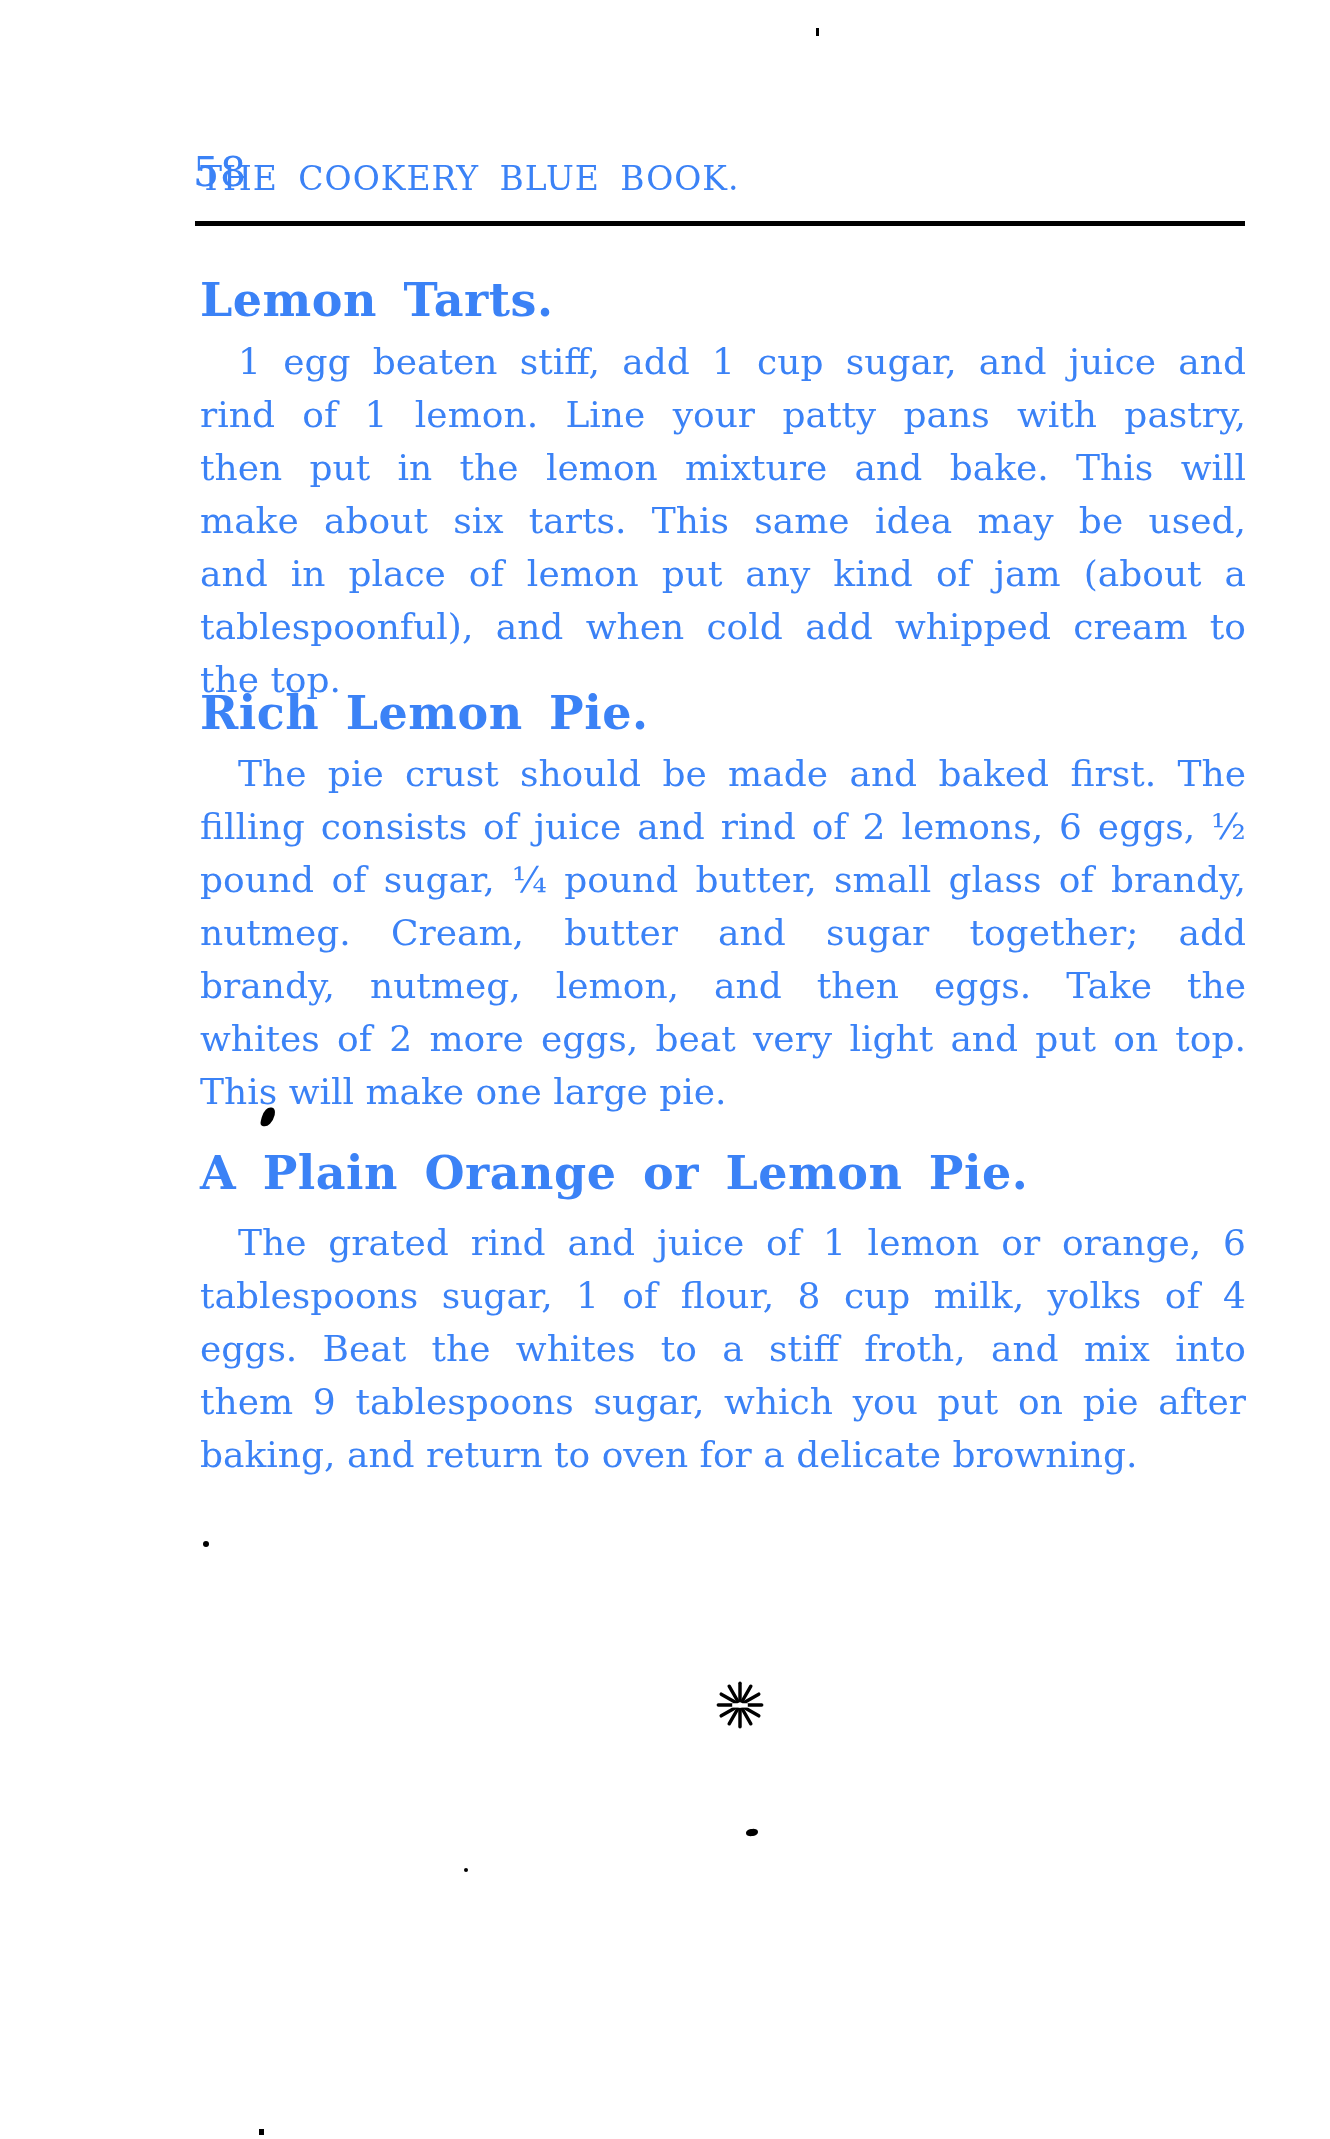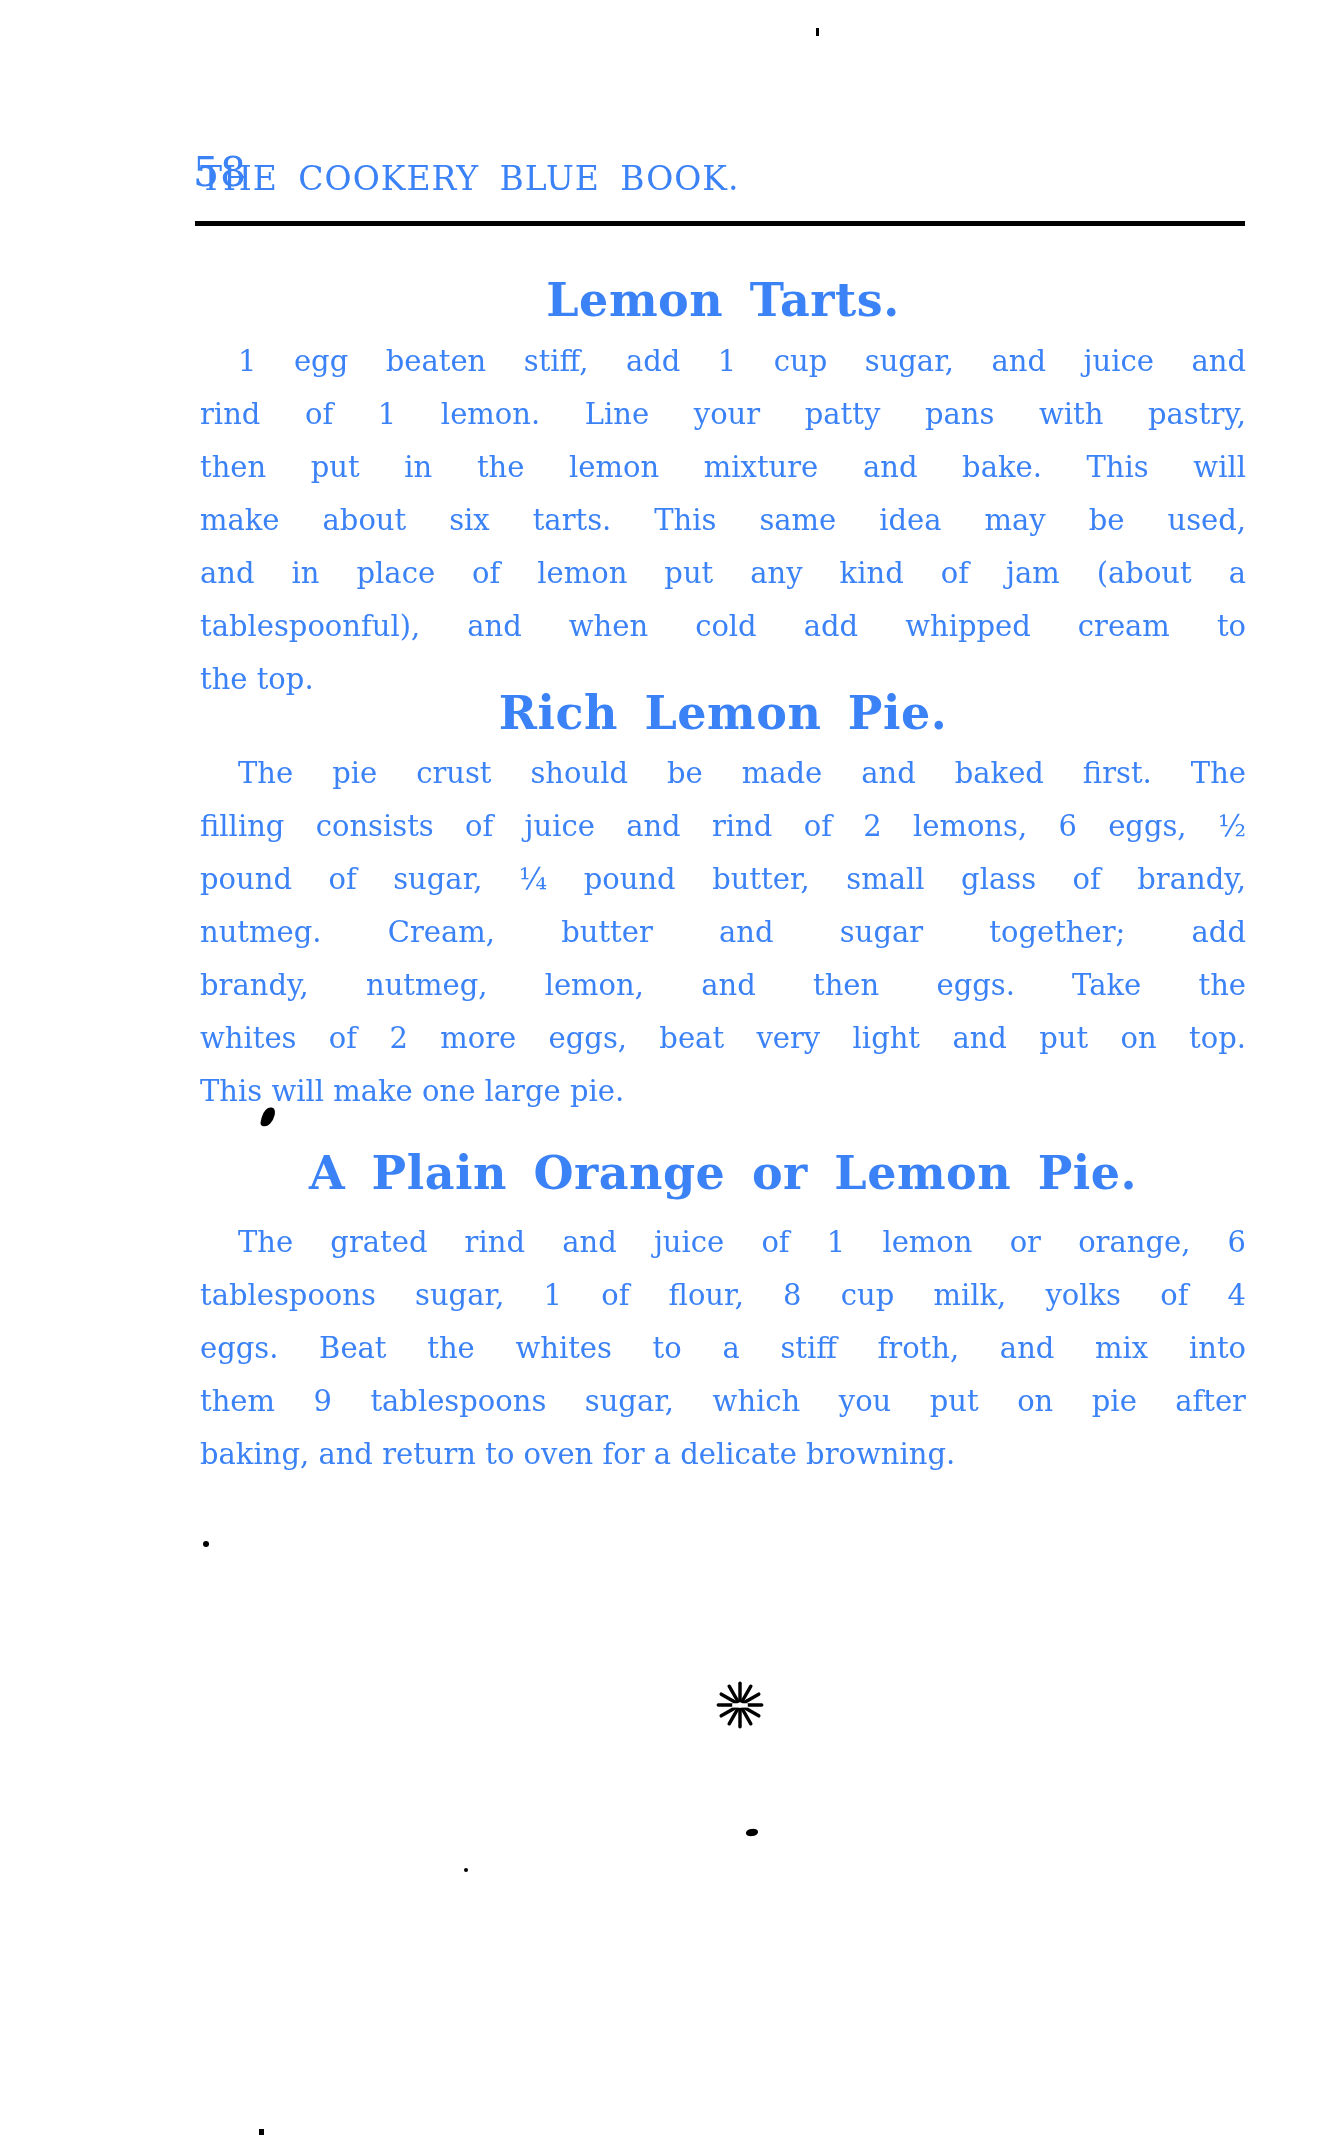--- a/index.html
+++ b/index.html
@@ -28,33 +28,32 @@
   }
   .rule {
     left: 195px; top: 221px;
     width: 1050px; height: 5px;
     background: #000000;
   }
 
   
   .rtitle {
     left: 200px; width: 1046px;
-    text-align: center;
     font-weight: bold;
     font-size: 46px; line-height: 1;
     word-spacing: 10px; letter-spacing: 0.5px;
   }
   .rtitle.t1 { top: 277px; }
   .rtitle.t2 { top: 690px; }
   .rtitle.t3 { top: 1150px; }
 
   
   .para {
     left: 200px; width: 1046px;
-    font-size: 29px; line-height: 53px;
+    font-size: 36px; line-height: 53px;
   }
   .para.p1 { top: 335px; }
   .para.p2 { top: 747px; }
   .para.p3 { top: 1216px; }
   .bline {
     text-align: justify;
     text-align-last: justify;
     white-space: normal;
   }
   .bline.first { padding-left: 38px; }

